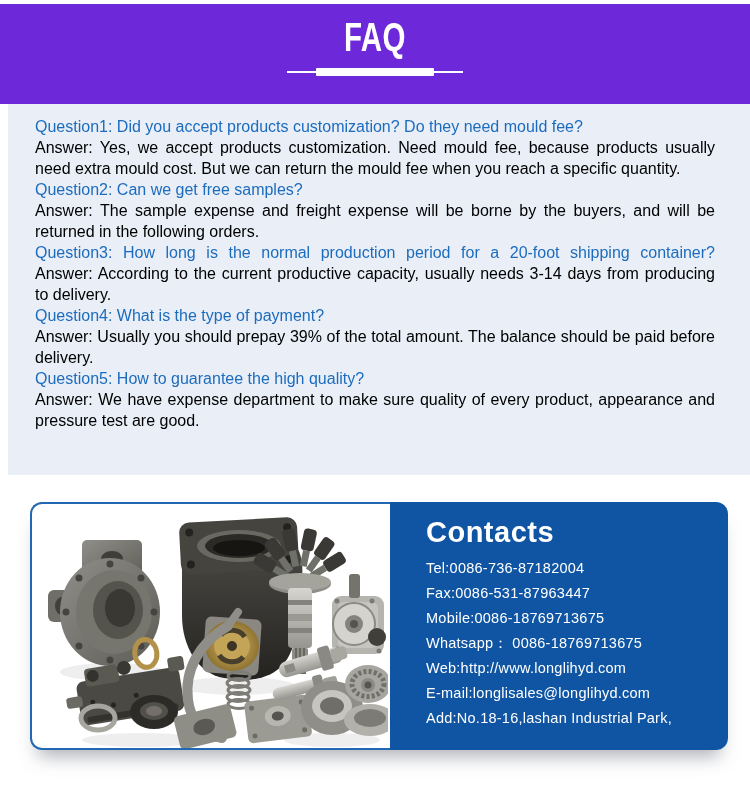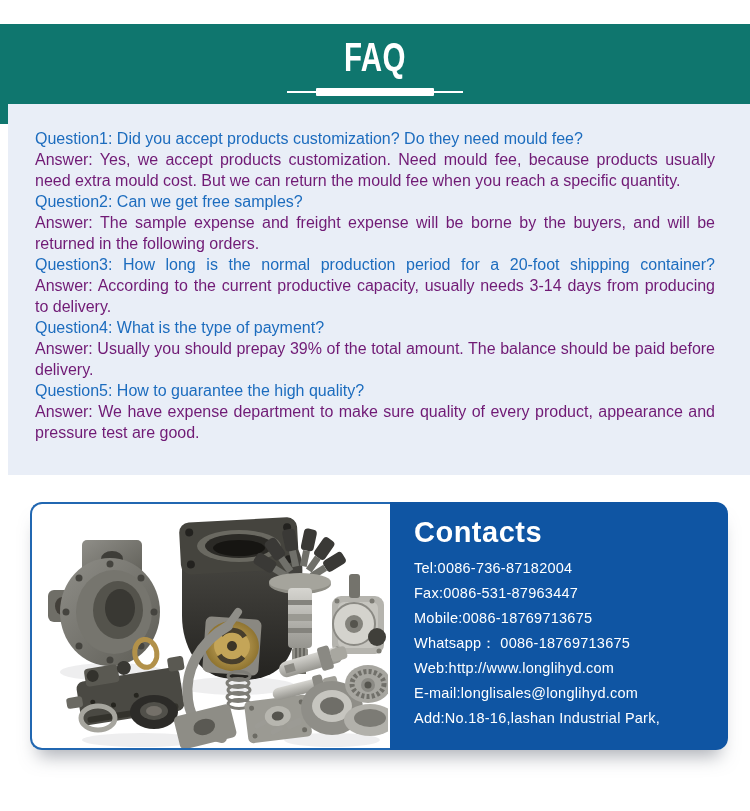--- a/index.html
+++ b/index.html
@@ -1,49 +1,49 @@
 <!DOCTYPE html>
 <html><head>
 <meta charset="utf-8">
 <style>
   html,body{margin:0;padding:0;}
   body{
     width:750px;height:811px;position:relative;background:#ffffff;
     font-family:"Liberation Sans",sans-serif;overflow:hidden;
   }
   
-  .top-band{position:absolute;top:4px;left:0;width:750px;height:100px;background:#0f766e;margin-top:20px;}
+  .top-band{position:absolute;top:4px;left:0;width:750px;height:100px;background:#6d28d9;}
   .faq-title{
     margin:0;padding-top:13px;text-align:center;color:#ffffff;
     font-size:41px;font-weight:bold;line-height:1;
     transform:scaleX(0.72);letter-spacing:0.5px;
   }
   .divider{position:absolute;top:62px;left:50%;transform:translateX(-50%);width:176px;height:12px;}
   .divider .thin{position:absolute;top:5px;left:0;width:176px;height:2px;background:#ffffff;}
   .divider .thick{position:absolute;top:2px;left:29px;width:118px;height:8px;background:#ffffff;border-radius:1px;}
   
   .faq-body{
     position:absolute;top:104px;left:8px;width:742px;height:371px;
-    background:#e9eef7;box-sizing:border-box;padding:24px 35px 0 27px;
+    background:#e9eef7;box-sizing:border-box;padding:12px 35px 0 27px;
   }
   .faq-item .q{color:#1c6cbe;font-size:16px;line-height:21px;}
-  .faq-item .a{color:#701a75;font-size:16px;line-height:21px;text-align:justify;}
+  .faq-item .a{color:#000000;font-size:16px;line-height:21px;text-align:justify;}
   .faq-item:nth-child(3) .q{text-align:justify;text-align-last:justify;}
   
   .card{
     position:absolute;top:502px;left:30px;width:698px;height:248px;display:flex;
     border-radius:12px;box-shadow:0 14px 18px -8px rgba(90,95,110,0.5);
   }
   .photo-panel{
     width:360px;height:248px;box-sizing:border-box;background:#ffffff;
     border:2px solid #2167b1;border-right:none;border-radius:12px 0 0 12px;overflow:hidden;
   }
   .contact-panel{
     width:338px;height:248px;box-sizing:border-box;background:#0f55a3;
-    border-radius:0 12px 12px 0;padding:6px 8px 0 24px;color:#ffffff;
+    border-radius:0 12px 12px 0;padding:6px 8px 0 36px;color:#ffffff;
   }
   .contact-panel h2{font-size:29px;font-weight:bold;margin:6px 0 6px;line-height:36px;letter-spacing:0.5px;}
   .contact-line{font-size:14.5px;line-height:25px;letter-spacing:0.25px;white-space:nowrap;}
 </style>
 </head>
 <body>
 
 <div class="top-band">
   <h1 class="faq-title">FAQ</h1>
   <div class="divider">

